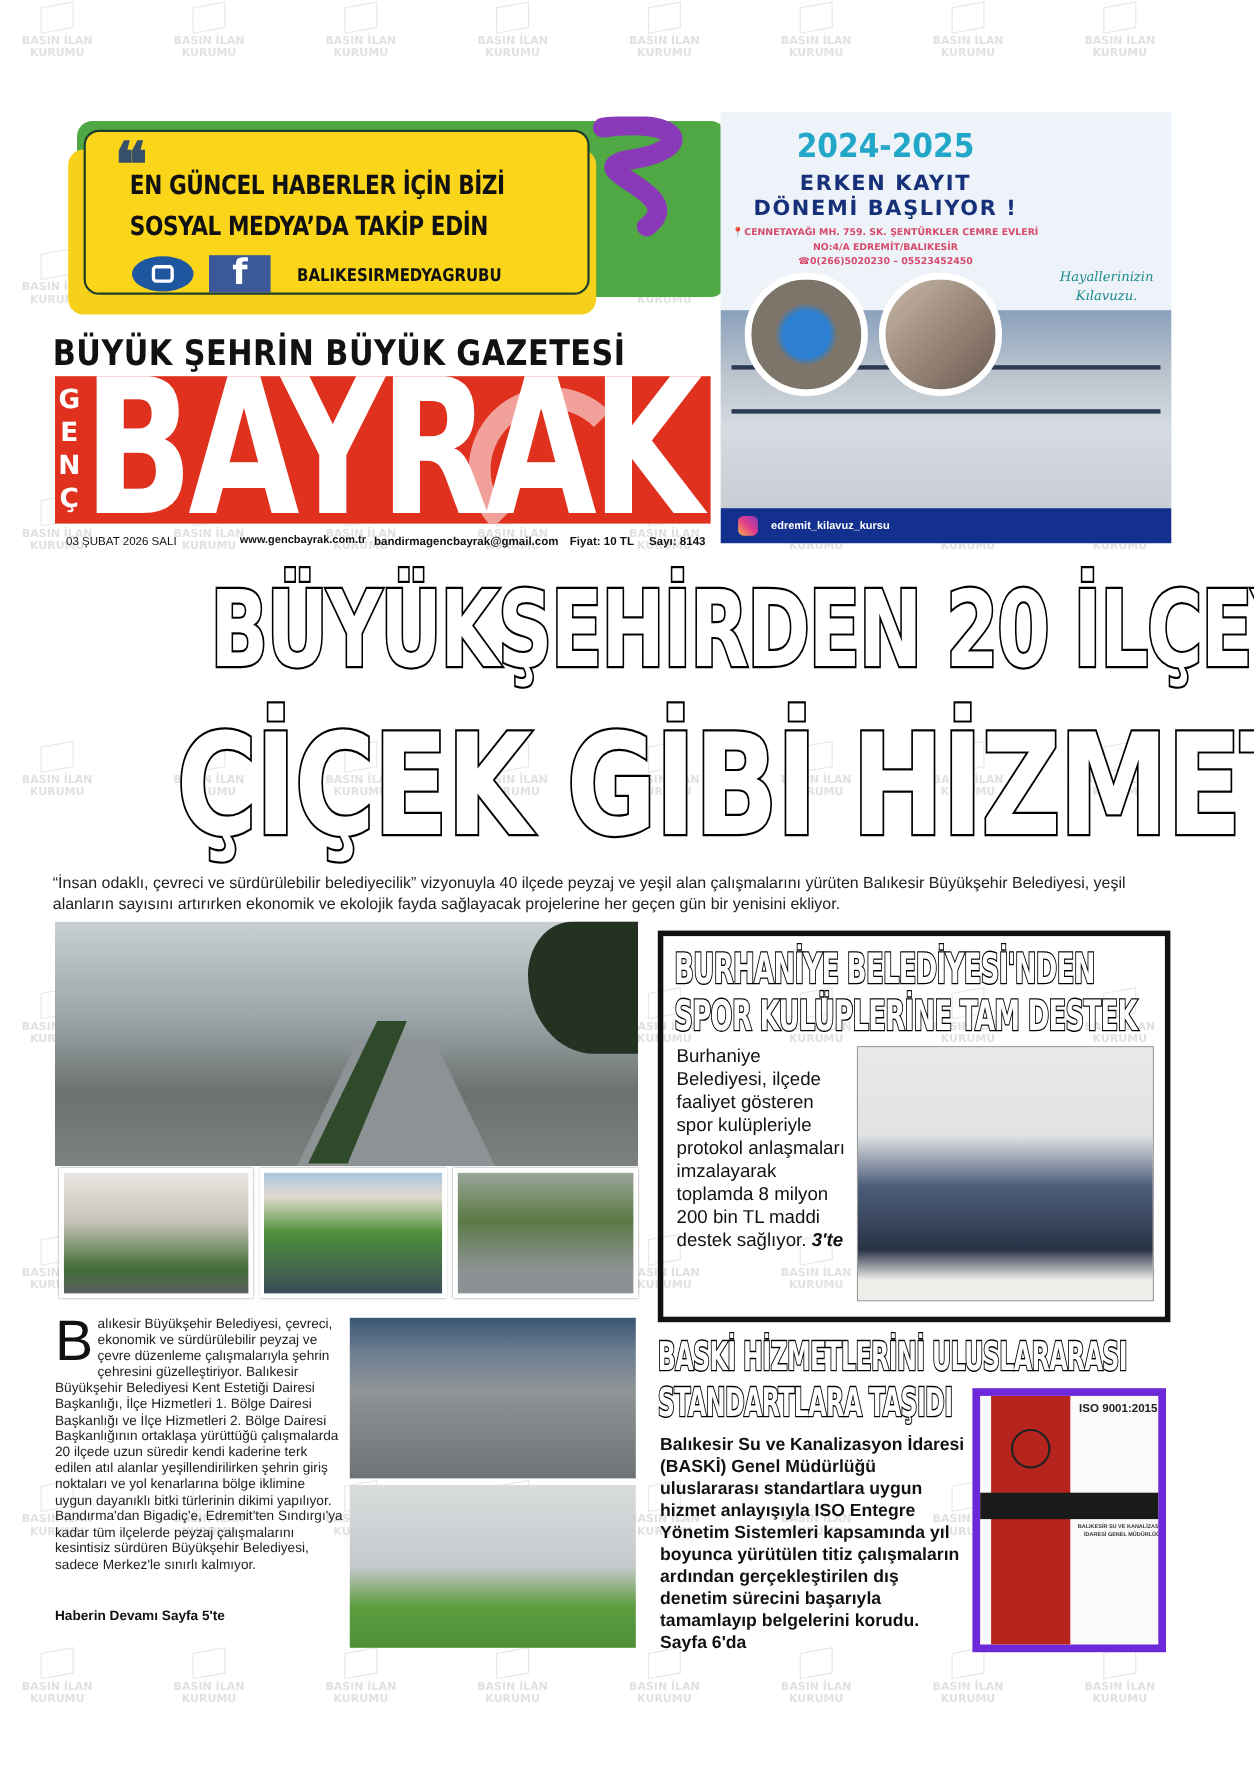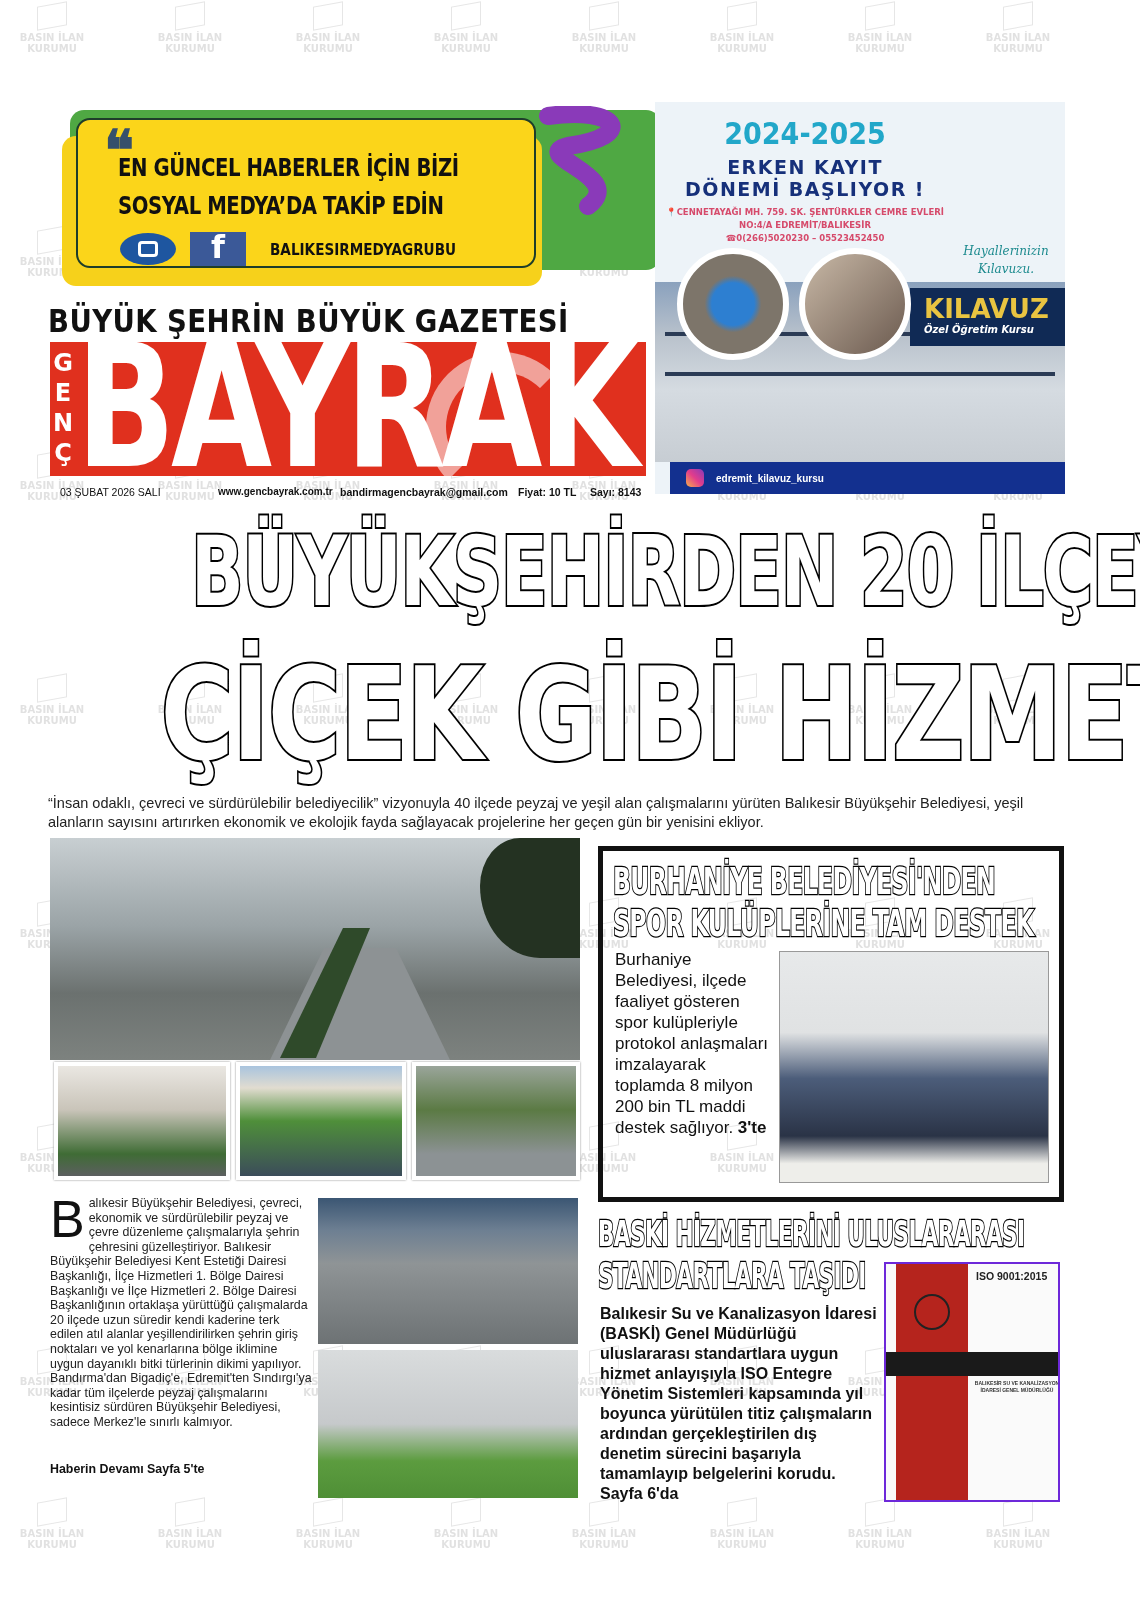--- a/index.html
+++ b/index.html
@@ -36,21 +36,21 @@
   .k-line { position: absolute; left: 0; width: 300px; text-align: center; color: #16307a; font-weight: 900; font-size: 19px; letter-spacing: 1.5px; font-family: "DejaVu Sans", sans-serif; }
   .k-addr { position: absolute; left: 0; width: 300px; text-align: center; color: #d64a6b; font-size: 8.5px; font-weight: bold; line-height: 12px; font-family: "DejaVu Sans", sans-serif; }
   .k-ribbon { position: absolute; left: 292px; top: 0; width: 116px; height: 140px; background: #e8334f; clip-path: polygon(0 0,100% 0,100% 100%,50% 70%,0 100%); color: #fff; text-align: center; font-weight: 900; font-family: "DejaVu Sans", sans-serif; }
   .k-ribbon div { font-size: 32px; line-height: 42px; transform: scaleX(0.85); }
   .k-slogan { position: absolute; left: 296px; top: 140px; width: 110px; text-align: center; color: #1c8a8e; font-style: italic; font-size: 12px; line-height: 18px; font-family: "DejaVu Serif", serif; }
   .k-photo { position: absolute; left: 0; top: 180px; width: 410px; height: 180px; background: linear-gradient(180deg,#8aa1bd 0%,#b9c2cc 30%,#d5dbe1 60%,#c7cdd3 100%); }
   .k-building-row { position: absolute; left: 10px; right: 10px; height: 4px; background: #2b3b55; }
   .k-sign { position: absolute; right: 0; top: 6px; width: 155px; height: 58px; background: #102a55; color: #e9c441; font-weight: 900; font-size: 26px; padding: 6px 0 0 14px; font-family: "DejaVu Sans", sans-serif; }
   .k-sign small { display: block; color: #fff; font-size: 10px; font-weight: bold; font-style: italic; }
   .k-circle { position: absolute; width: 112px; height: 112px; border-radius: 50%; border: 6px solid #fff; top: 145px; }
-  .k-footer { position: absolute; left: 15px; bottom: 0; width: 410px; height: 32px; background: #13308f; display: flex; align-items: center; padding-left: 16px; gap: 12px; color: #fff; font-size: 10px; font-weight: bold; }
+  .k-footer { position: absolute; left: 0; bottom: 0; width: 410px; height: 32px; background: #13308f; display: flex; align-items: center; padding-left: 16px; gap: 12px; color: #fff; font-size: 10px; font-weight: bold; }
   .k-ig { width: 18px; height: 18px; border-radius: 5px; background: linear-gradient(45deg,#f7b04a,#e23d8c,#8a3ab9); }
 
   
   .headline { left: 48px; width: 1022px; text-align: center; font-family: "DejaVu Sans", sans-serif; font-weight: 900; color: #fff; -webkit-text-stroke: 4px #000; paint-order: stroke fill; white-space: nowrap; letter-spacing: -2px; }
   .headline-1 { top: 512px; font-size: 96px; line-height: 120px; transform: scaleX(0.72); transform-origin: center; }
   .headline-2 { top: 640px; font-size: 128px; line-height: 150px; transform: scaleX(0.78); transform-origin: center; }
 
   .lead { left: 48px; top: 794px; width: 1022px; font-size: 14.5px; line-height: 19px; color: #222; }
 
   
@@ -67,28 +67,28 @@
   .more-link { font-weight: bold; color: #111; display: block; margin-top: 32px; }
   .photo-b1 { left: 318px; top: 1198px; width: 260px; height: 146px; background: linear-gradient(180deg,#3b5673 0%,#6d7f92 22%,#8f9496 45%,#6d7274 100%); }
   .photo-b2 { left: 318px; top: 1350px; width: 260px; height: 148px; background: linear-gradient(180deg,#d9dcdd 0%,#c6c9cb 50%,#5c9c3f 75%,#4f8f36 100%); }
 
   
   .burh-box { left: 598px; top: 846px; width: 466px; height: 356px; border: 5px solid #111; }
   .outline-head { font-family: "DejaVu Sans", sans-serif; font-weight: 900; color: #fff; -webkit-text-stroke: 2.5px #000; paint-order: stroke fill; white-space: nowrap; letter-spacing: -1px; transform-origin: left; }
   .burh-h1 { position: absolute; left: 10px; top: 8px; font-size: 38px; line-height: 44px; transform: scaleX(0.62); }
   .burh-h2 { position: absolute; left: 10px; top: 50px; font-size: 38px; line-height: 44px; transform: scaleX(0.62); }
   .burh-text { position: absolute; left: 12px; top: 98px; width: 158px; font-size: 17px; line-height: 21px; color: #111; }
-  .burh-text b { font-weight: bold; }
+  .burh-text b { font-weight: bold; font-style: italic; }
   .burh-photo { position: absolute; left: 176px; top: 100px; width: 270px; height: 232px; background: linear-gradient(180deg,#e7e9ea 0%,#e0e2e3 35%,#4c5d7a 55%,#2a3346 80%,#eeeeea 92%); border: 1px solid #999; }
 
   
   .baski-h1 { left: 598px; top: 1212px; font-size: 36px; line-height: 44px; transform: scaleX(0.6); }
   .baski-h2 { left: 598px; top: 1254px; font-size: 36px; line-height: 44px; transform: scaleX(0.6); }
   .baski-text { left: 600px; top: 1304px; width: 282px; font-size: 16px; line-height: 20px; font-weight: bold; color: #111; }
-  .baski-cert { left: 884px; top: 1262px; width: 176px; height: 240px; background: #fafafa; border: 2px solid #6d28d9; overflow: hidden; }
+  .baski-cert { left: 884px; top: 1262px; width: 176px; height: 240px; background: #fafafa; border: 7px solid #6d28d9; overflow: hidden; }
   .cert-red { position: absolute; left: 10px; top: 0; width: 72px; height: 240px; background: #b5241d; }
   .cert-band { position: absolute; left: 0; top: 88px; width: 176px; height: 24px; background: #1a1a1a; }
   .cert-iso { position: absolute; left: 90px; top: 6px; font-size: 10.5px; font-weight: bold; color: #222; }
   .cert-seal { position: absolute; left: 28px; top: 30px; width: 36px; height: 36px; border-radius: 50%; border: 2px solid #222; background: #b5241d; }
   .cert-name { position: absolute; left: 88px; top: 116px; width: 86px; font-size: 5px; font-weight: bold; color: #333; text-align: center; line-height: 7px; }
 
   
   .wm { position: absolute; width: 76px; text-align: center; color: rgba(200,200,200,0.55); font-size: 10px; font-weight: bold; line-height: 11px; font-family: "DejaVu Sans", sans-serif; pointer-events: none; }
   .wm .box { width: 30px; height: 24px; margin: 0 auto 4px; border: 1px solid rgba(200,200,200,0.45); transform: skewY(-10deg); }
 </style>
@@ -466,24 +466,20 @@
   <div class="k-addr" style="top:104px">📍CENNETAYAĞI MH. 759. SK. ŞENTÜRKLER CEMRE EVLERİ</div>
   <div class="k-addr" style="top:117px">NO:4/A EDREMİT/BALIKESİR</div>
   <div class="k-addr" style="top:130px">☎0(266)5020230 – 05523452450</div>
   <div class="k-slogan">
     <div>Hayallerinizin</div>
     <div>Kılavuzu.</div>
   </div>
   <div class="k-photo">
     <div class="k-building-row" style="top:50px"></div>
     <div class="k-building-row" style="top:90px"></div>
-    <div class="k-sign">
-      <span>KILAVUZ</span>
-      <small>Özel Öğretim Kursu</small>
-    </div>
   </div>
   <div class="k-circle" style="left:22px;top:146px;background:radial-gradient(circle,#2d7fd1 30%,#7d756a 40%)"></div>
   <div class="k-circle" style="left:144px;top:146px;background:linear-gradient(135deg,#c8b8a6,#6b5a4f)"></div>
   <div class="k-footer">
     <div class="k-ig"></div>
     <span>edremit_kilavuz_kursu</span>
   </div>
 </div>
 
 <div class="abs headline headline-1">BÜYÜKŞEHİRDEN 20 İLÇEYE</div>

